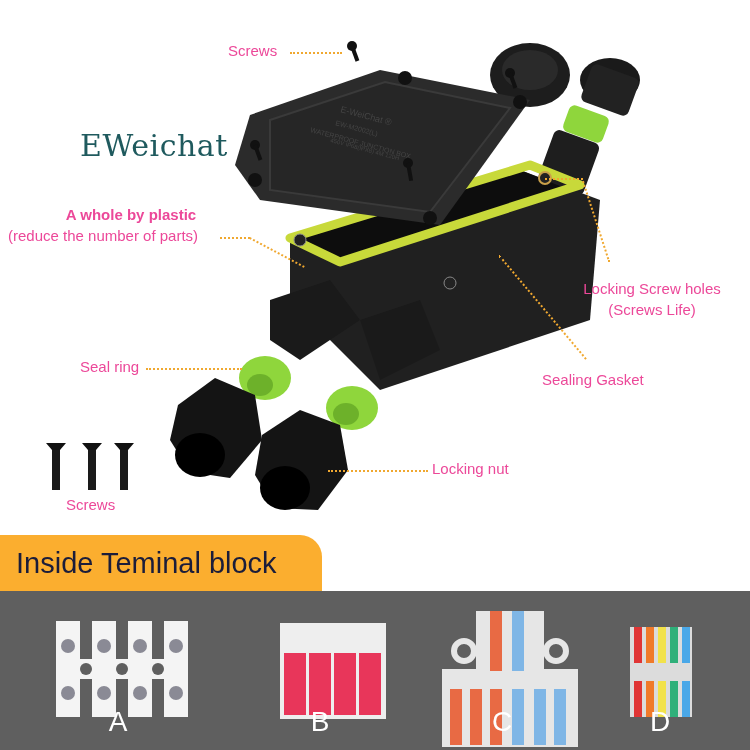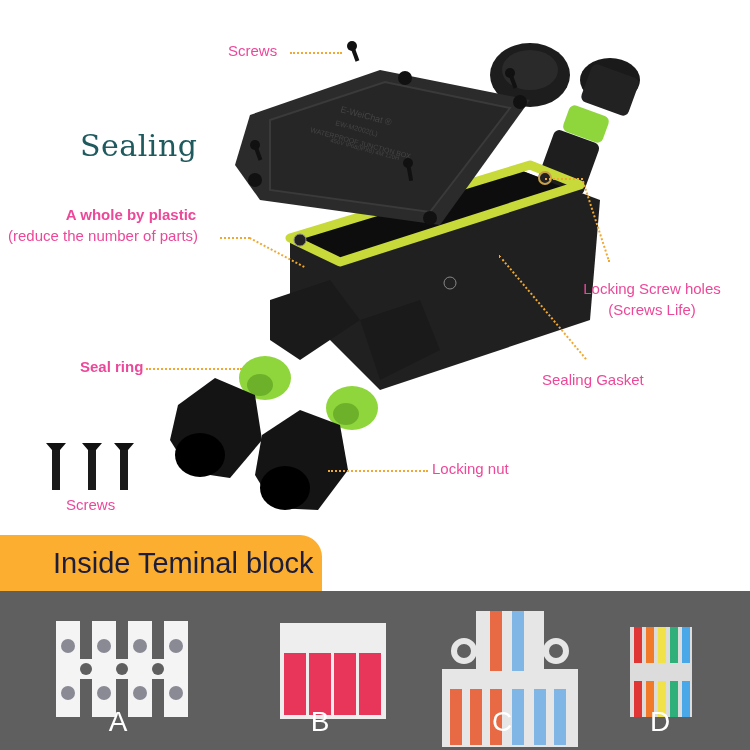--- a/index.html
+++ b/index.html
@@ -4,29 +4,29 @@
   <style>
     html, body { margin:0; padding:0; }
     body { width:750px; height:750px; position:relative; overflow:hidden; background:#ffffff; font-family:"Liberation Sans", "DejaVu Sans", sans-serif; }
     .label { position:absolute; color:#ec4899; font-size:15px; white-space:nowrap; }
     .label.center { text-align:center; }
     .dots { position:absolute; border-top:2px dotted #f0a830; height:0; }
     .dotline { position:absolute; transform-origin:0 0; border-top:2px dotted #f0a830; height:0; }
     .logo { position:absolute; left:80px; top:128px; font-size:30px; color:#1f5a5e; font-family:"DejaVu Serif", serif; letter-spacing:0.5px; }
     .stage { position:absolute; left:0; top:0; width:750px; height:540px; }
     .banner { position:absolute; left:0; top:535px; width:322px; height:60px; background:#fbae2f; border-top-right-radius:22px; }
-    .banner span { position:absolute; left:16px; top:12px; font-size:29px; color:#1b1d3a; font-family:"Liberation Sans", sans-serif;margin-left:37px; }
+    .banner span { position:absolute; left:16px; top:12px; font-size:29px; color:#1b1d3a; font-family:"Liberation Sans", sans-serif; }
     .panel { position:absolute; left:0; top:591px; width:750px; height:159px; background:#5f5f5f; }
     .term { position:absolute; top:20px; }
     .letter { position:absolute; top:115px; color:#ffffff; font-size:28px; width:40px; text-align:center; }
   </style>
 </head>
 <body>
 
-<div class="logo">Sealing</div>
+<div class="logo">EWeichat</div>
 
 <svg class="stage" viewBox="0 0 750 540" width="750" height="540">
 
   <g>
     <ellipse cx="610" cy="80" rx="30" ry="22" fill="#1a1a1a"></ellipse>
     <rect x="585" y="70" width="50" height="40" rx="6" fill="#222" transform="rotate(20 610 90)"></rect>
     <rect x="565" y="110" width="42" height="28" rx="6" fill="#8fd63c" transform="rotate(20 586 124)"></rect>
     <rect x="545" y="135" width="48" height="55" rx="6" fill="#1e1e1e" transform="rotate(20 569 162)"></rect>
   </g>
 
@@ -94,21 +94,21 @@
 <div class="label center" style="left:6px;top:206px;width:250px;font-weight:bold;">A whole by plastic</div>
 <div class="label" style="left:8px;top:227px;">(reduce the number of parts)</div>
 <div class="dots" style="left:220px;top:237px;width:30px;"></div>
 <div class="dotline" style="left:250px;top:237px;width:62px;transform:rotate(28deg);"></div>
 
 <div class="label center" style="left:572px;top:280px;width:160px;">Locking Screw holes</div>
 <div class="label center" style="left:572px;top:301px;width:160px;">(Screws Life)</div>
 <div class="dots" style="left:545px;top:178px;width:38px;"></div>
 <div class="dotline" style="left:583px;top:178px;width:88px;transform:rotate(72deg);"></div>
 
-<div class="label" style="left:80px;top:358px;font-weight:bold;">Seal ring</div>
+<div class="label" style="left:80px;top:358px;">Seal ring</div>
 <div class="dots" style="left:146px;top:368px;width:96px;"></div>
 
 <div class="label" style="left:542px;top:371px;">Sealing Gasket</div>
 <div class="dotline" style="left:500px;top:255px;width:135px;transform:rotate(50deg);"></div>
 
 <div class="label" style="left:432px;top:460px;text-align:right;">Locking nut</div>
 <div class="dots" style="left:328px;top:470px;width:100px;"></div>
 
 <div class="label" style="left:66px;top:496px;">Screws</div>
 

